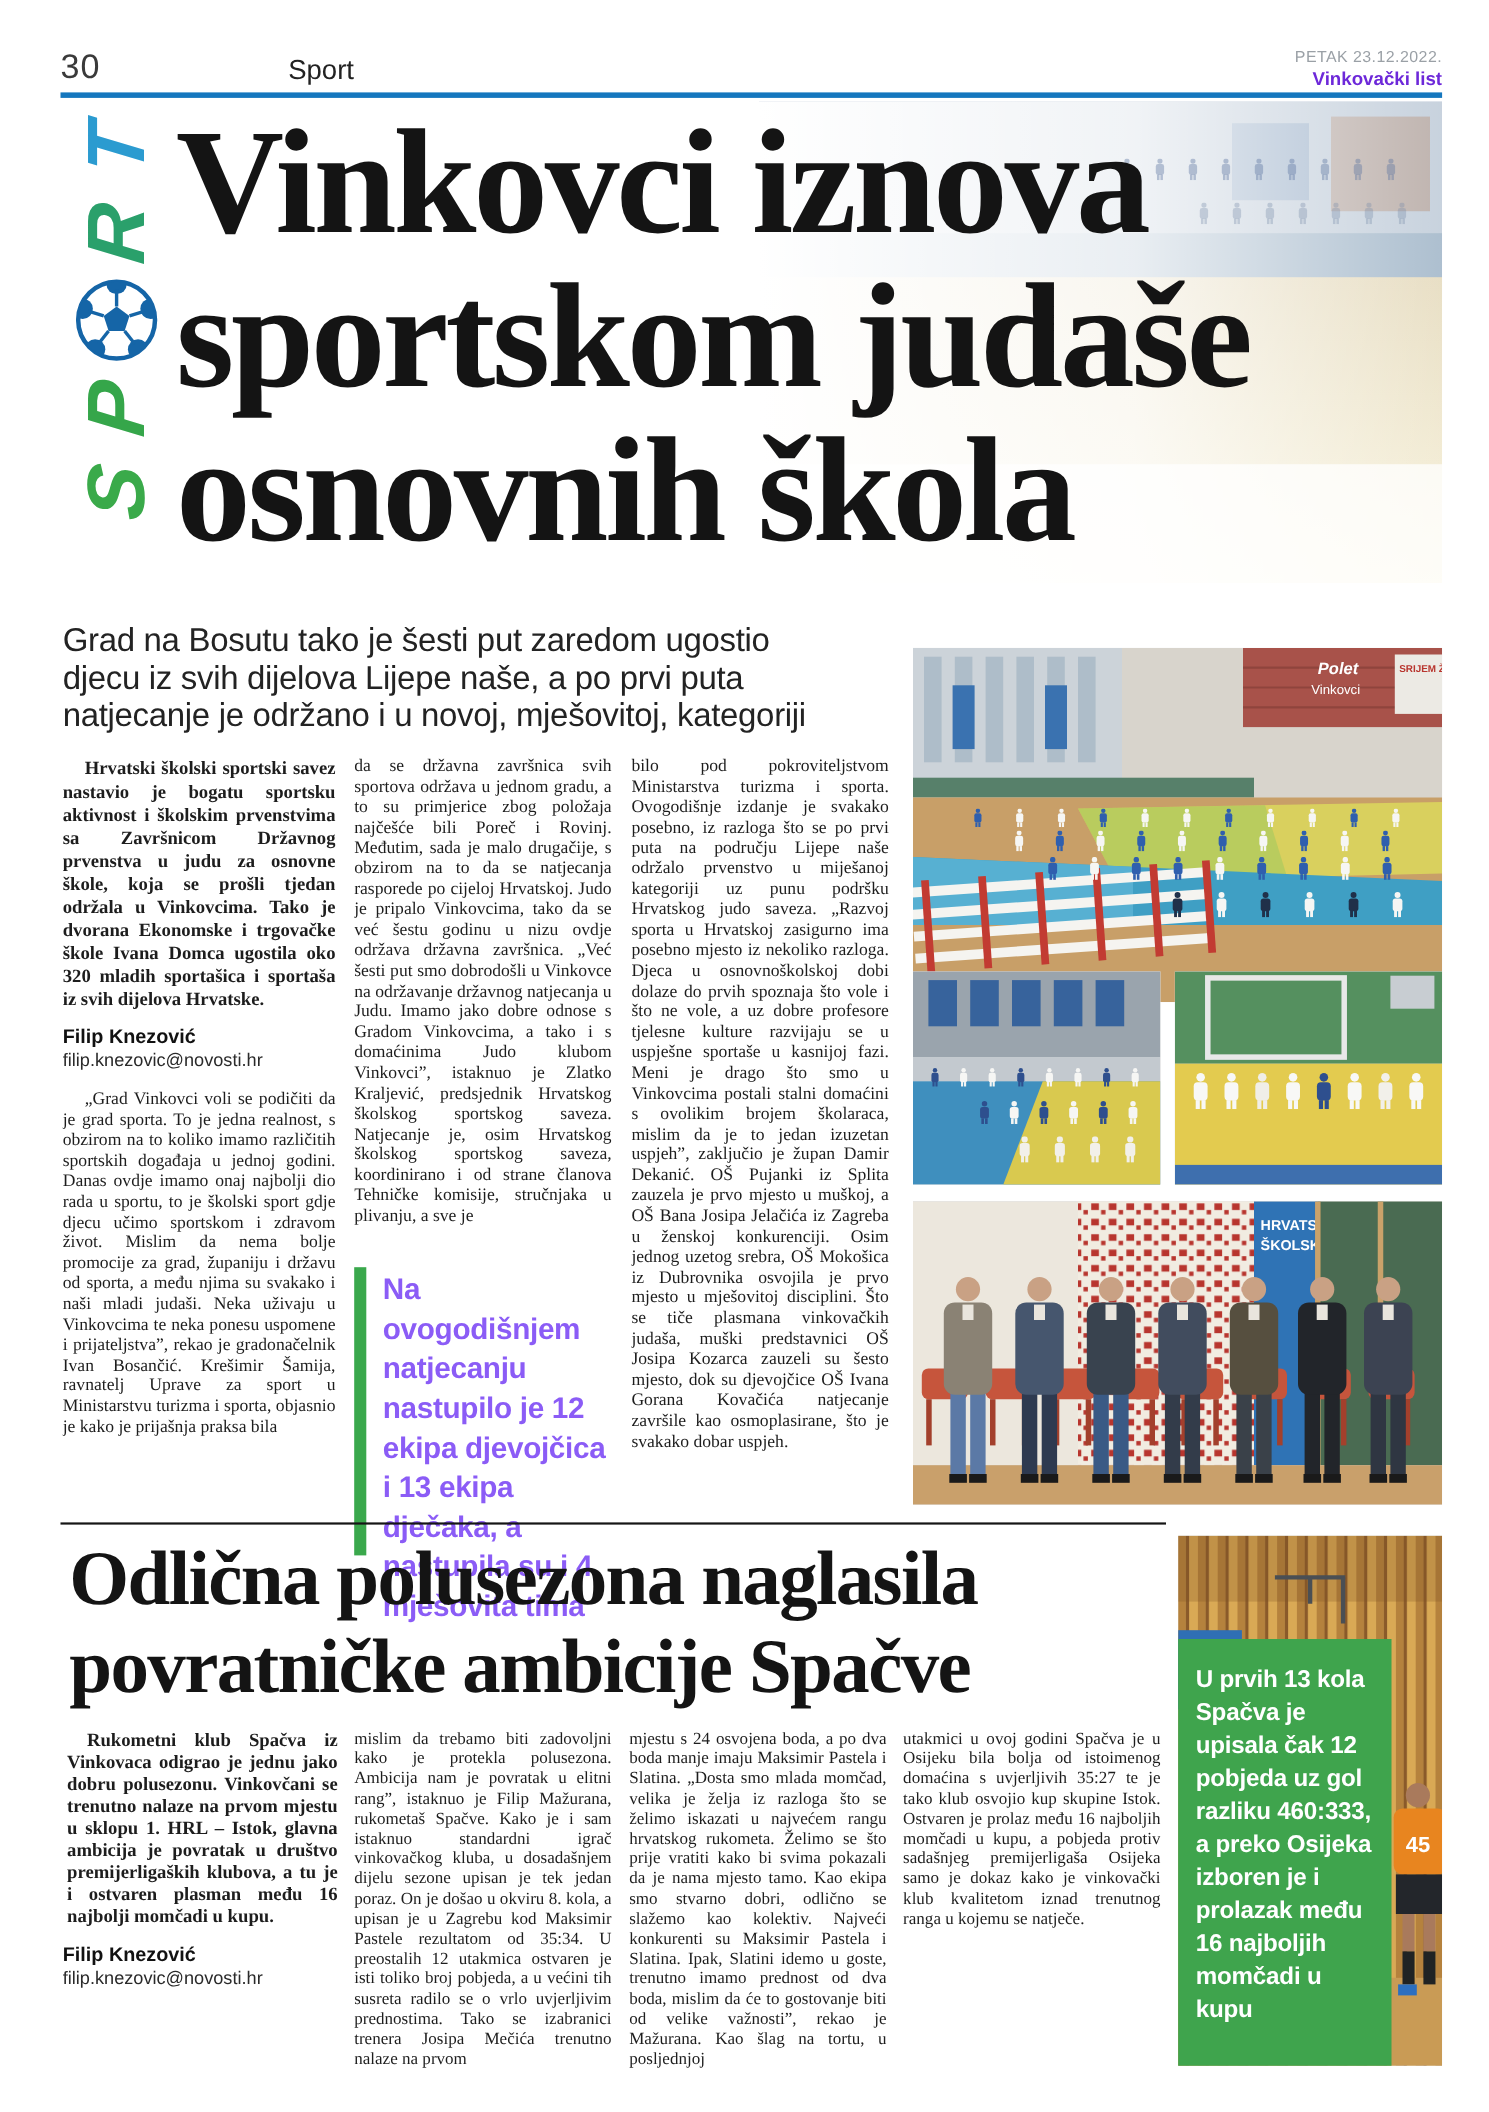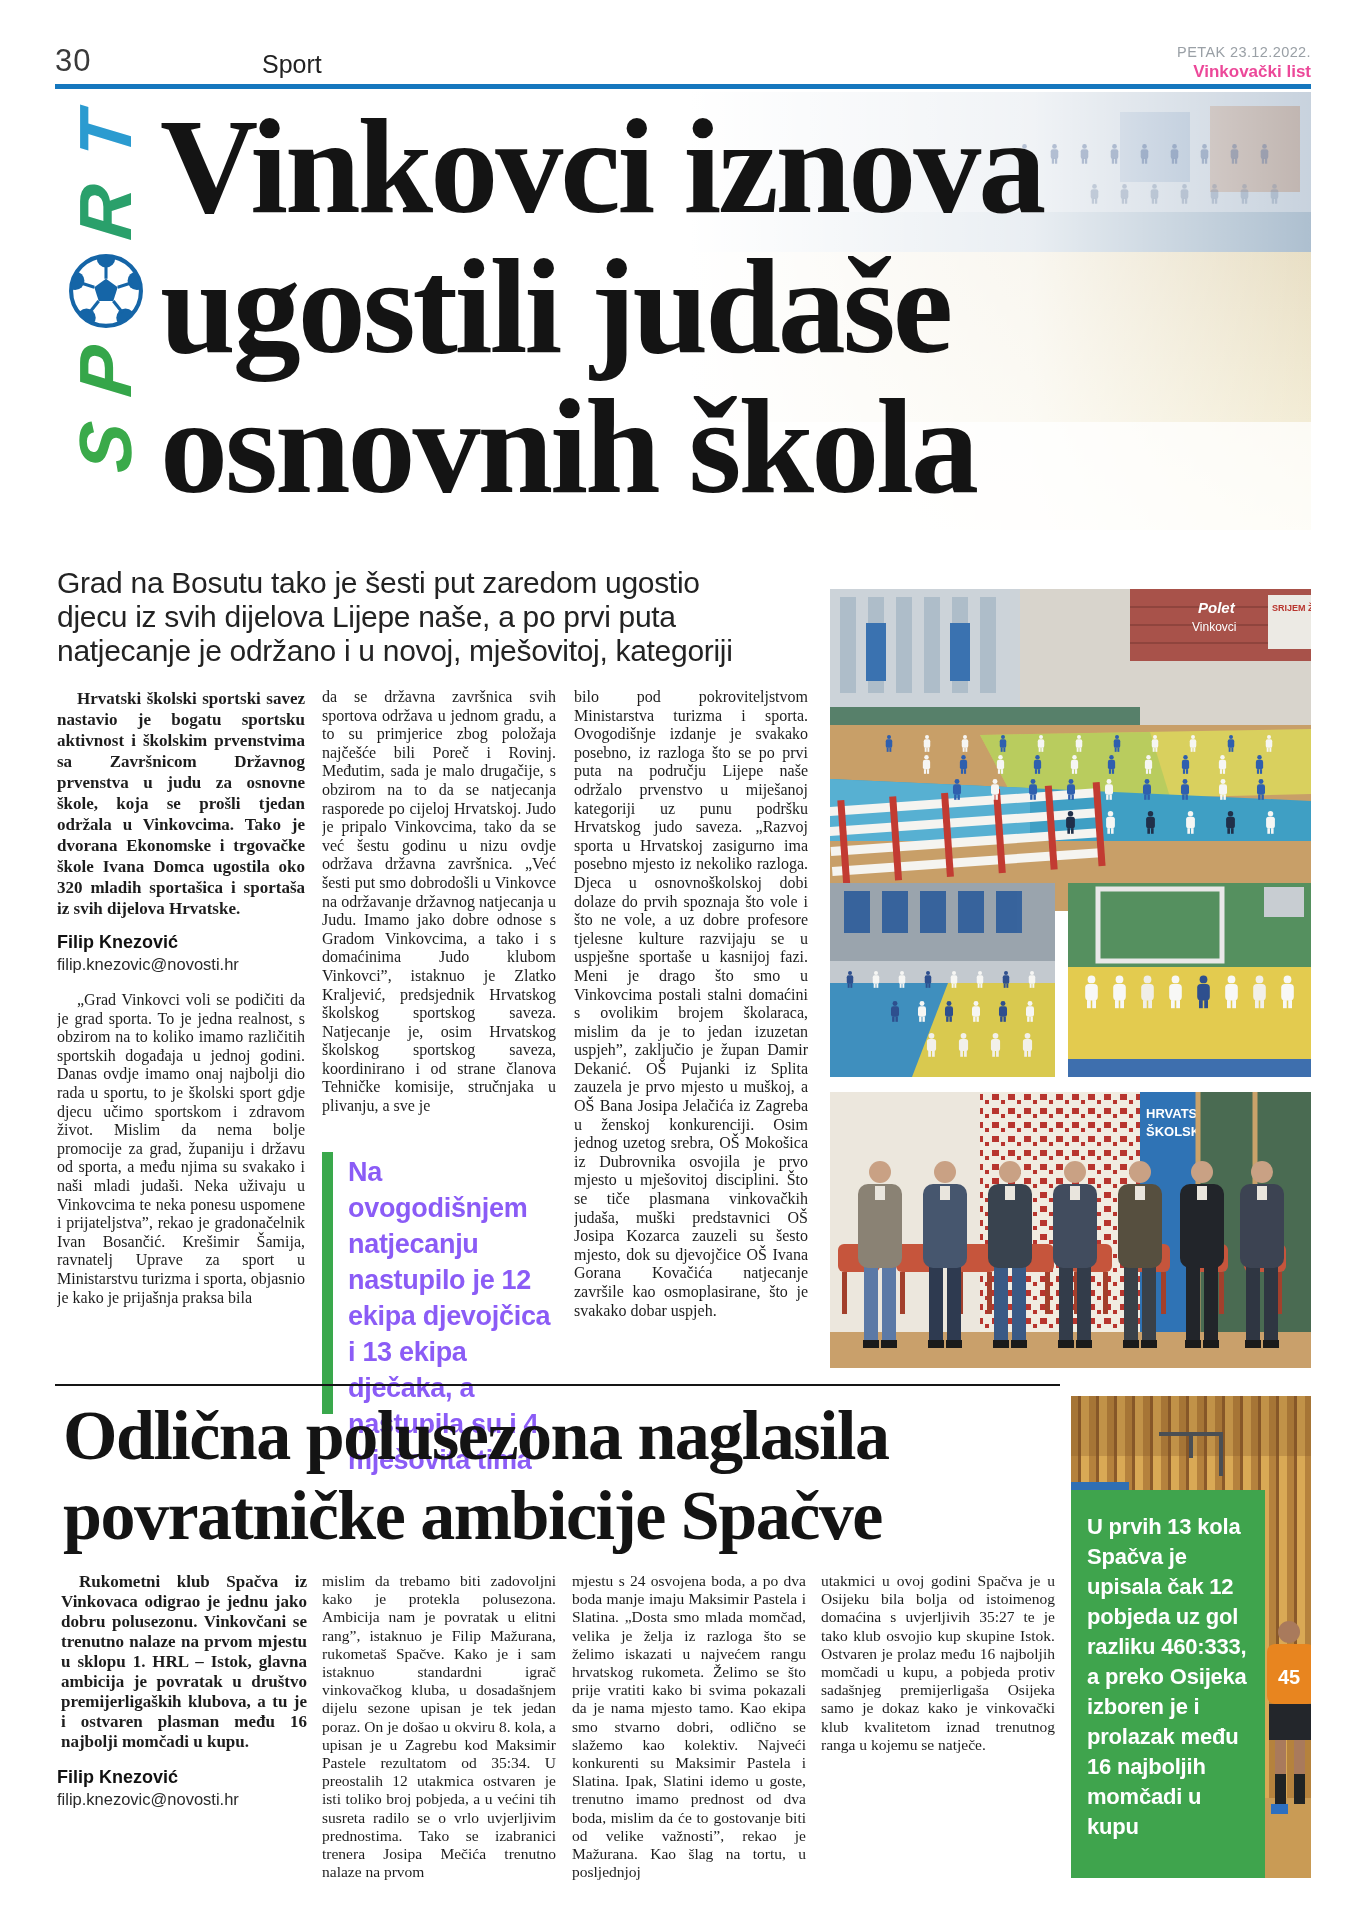--- a/index.html
+++ b/index.html
@@ -4,21 +4,21 @@
 <style>
   html,body{margin:0;padding:0;background:#fff;}
   body{width:1354px;height:1920px;position:relative;overflow:hidden;
        font-family:"Liberation Serif",serif;color:#1c1c1c;}
   .abs{position:absolute;}
   
   .pgnum{left:55px;top:44px;font:300 31px/34px "Liberation Sans",sans-serif;color:#3a3a3a;letter-spacing:1px;}
   .section{left:262px;top:50px;font:400 25px/28px "Liberation Sans",sans-serif;color:#222;}
   .hdr-right{right:43px;top:44px;text-align:right;font-family:"Liberation Sans",sans-serif;}
   .hdr-date{font-size:14.5px;color:#9aa0a6;letter-spacing:.4px;}
-  .hdr-mast{font-size:17px;font-weight:700;color:#ec4899;margin-top:2px;}
+  .hdr-mast{font-size:17px;font-weight:700;color:#6d28d9;margin-top:2px;}
   .blueline{left:55px;top:84px;width:1256px;height:5px;background:#1577BE;}
   
   .slogo{left:54px;top:100px;width:104px;height:382px;display:flex;flex-direction:column;
          align-items:center;justify-content:space-between;}
   .slogo .lt{font:italic 900 74px/70px "Liberation Sans",sans-serif;transform:rotate(-90deg) skewX(-6deg);}
   .lt-t{color:#2b9bd0;}.lt-r{color:#2aa06b;}.lt-p{color:#35a64a;}.lt-s{color:#3aaa4a;}
   
   .h1line{left:160px;top:96px;width:1160px;font:700 136px/140px "Liberation Serif",serif;
           color:#141414;letter-spacing:-3px;white-space:nowrap;}
   .subtitle{left:57px;top:566px;width:705px;font:400 30px/34px "Liberation Sans",sans-serif;
@@ -130,21 +130,21 @@
           <line x1="29.9" y1="46.7" x2="21" y2="58"></line>
         <line x1="25.6" y1="33.3" x2="12" y2="29"></line>
       </g>
     </g>
   </svg>
   <div class="lt lt-p">P</div>
   <div class="lt lt-s">S</div>
 </div>
 
 <div class="abs h1line" style="top:96px">Vinkovci iznova</div>
-<div class="abs h1line" style="top:236px">ugostili judaše</div>
+<div class="abs h1line" style="top:236px">sportskom judaše</div>
 <div class="abs h1line" style="top:376px">osnovnih škola</div>
 
 <div class="abs subtitle">Grad na Bosutu tako je šesti put zaredom ugostio djecu iz svih dijelova Lijepe naše, a po prvi puta natjecanje je održano i u novoj, mješovitoj, kategoriji</div>
 
 <div class="abs col" style="left:57px;top:688px;width:248px;height:726px;">
   <p class="intro">Hrvatski školski sportski savez nastavio je bogatu sportsku aktivnost i školskim prvenstvima sa Završnicom Državnog prvenstva u judu za osnovne škole, koja se prošli tjedan održala u Vinkovcima. Tako je dvorana Ekonomske i trgovačke škole Ivana Domca ugostila oko 320 mladih sportašica i sportaša iz svih dijelova Hrvatske.</p>
   <div class="byline-name">Filip Knezović</div>
   <div class="byline-mail">filip.knezovic@novosti.hr</div>
   <div class="ind">„Grad Vinkovci voli se podičiti da je grad sporta. To je jedna realnost, s obzirom na to koliko imamo različitih sportskih događaja u jednoj godini. Danas ovdje imamo onaj najbolji dio rada u sportu, to je školski sport gdje djecu učimo sportskom i zdravom život. Mislim da nema bolje promocije za grad, županiju i državu od sporta, a među njima su svakako i naši mladi judaši. Neka uživaju u Vinkovcima te neka ponesu uspomene i prijateljstva”, rekao je gradonačelnik Ivan Bosančić. Krešimir Šamija, ravnatelj Uprave za sport u Ministarstvu turizma i sporta, objasnio je kako je prijašnja praksa bila</div>
 </div>

